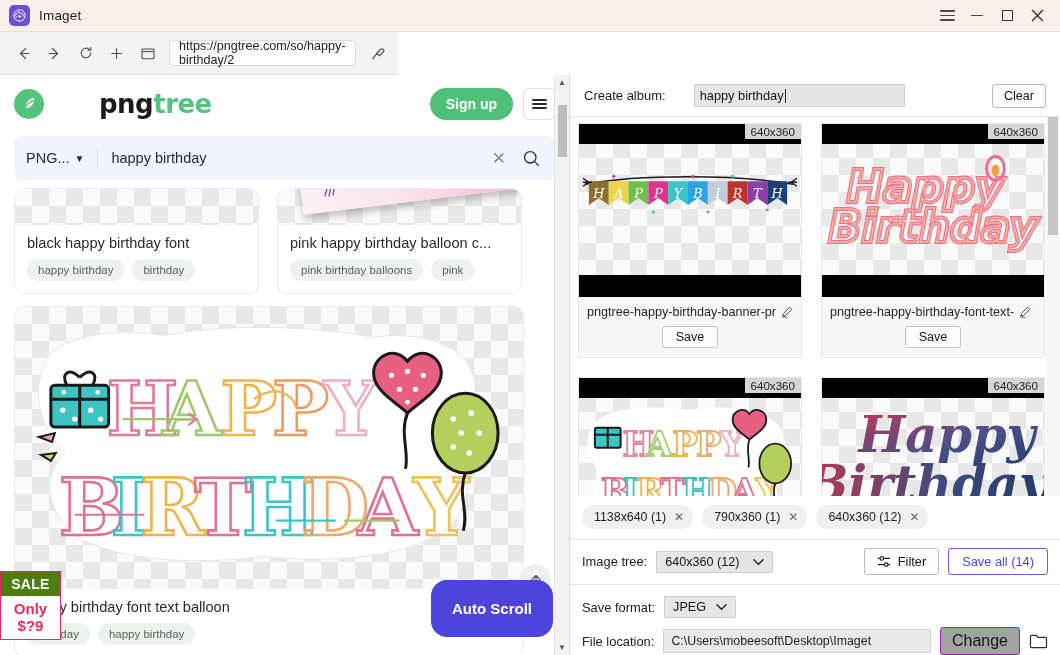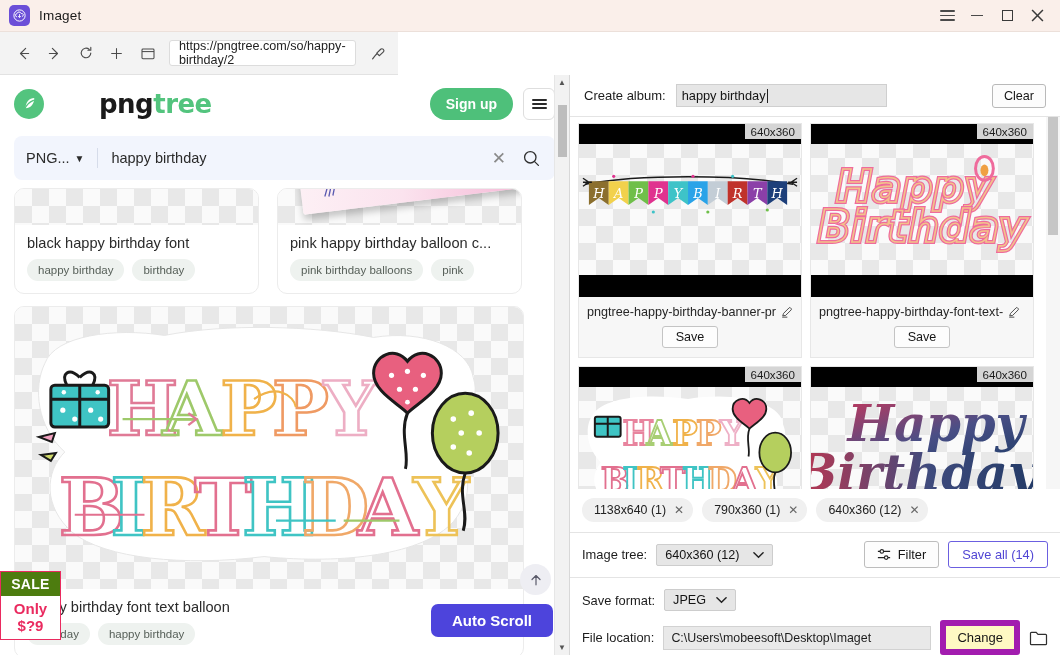--- a/index.html
+++ b/index.html
@@ -125,51 +125,51 @@
   .sale-l1 { color:#ea2a5f; font-size: 15px; font-weight: bold; padding-top: 4px; }
   .sale-l2 { color:#ea2a5f; font-size: 15px; font-weight: bold; padding-bottom: 5px; }
 
   .scroll-top-btn {
     position: absolute; right: 18px; bottom: 60px; width: 31px; height: 31px;
     border-radius: 50%; background: #eeeef3; display:flex; align-items:center; justify-content:center;
     color:#5b5b6b; z-index: 25;
   }
   .autoscroll-btn {
     position: absolute; right: 16px; bottom: 18px; background:#4d44dc; color:#fff;
-    font-size: 15px; font-weight: bold; padding: 8px 21px; border-radius: 7px; z-index: 26;
+    font-size: 15px; font-weight: bold; padding: 20px 21px; border-radius: 16px; z-index: 26;
   }
 
   
   .lscroll {
     position: absolute; right: 0; top: 0; width: 15px; height: 100%;
     background: #f2f2f2; border-left: 1px solid #e6e6e6;
   }
   .lscroll .arrow { height: 15px; display:flex; align-items:center; justify-content:center; color:#555; font-size:8px; }
   .lscroll .thumbbar { position:absolute; left:3px; width:9px; top:30px; height:52px; background:#bdbdbd; border-radius:0; }
   .lscroll .arrow.bottom { position:absolute; bottom:0; left:0; right:0; }
 
   
   .app-pane { flex: 1; background: #fff; display: flex; flex-direction: column; min-width: 0; }
   .album-row {
     height: 42px; flex: 0 0 42px; display:flex; align-items:center; padding: 0 14px;
-    border-bottom: 1px solid #e4e4e4; gap: 10px;
+    border-bottom: 1px solid #e4e4e4; gap: 28px;
   }
   .album-label { font-size: 13px; color:#1c1c1c; }
   .album-input {
     width: 211px; height: 23px; background:#e6e6e6; border:1px solid #cfcfcf;
     font-size: 12.8px; color:#141414; padding: 0 5px; display:flex; align-items:center;
   }
   .caret-bar { width:1px; height:14px; background:#222; margin-left:1px; }
   .clear-btn {
     margin-left: auto; border: 1px solid #b9b9b9; background:#fcfcfc; border-radius:3px;
     font-size: 12.6px; color:#161616; padding: 4px 11px;
   }
 
   .thumbs-area { flex: 1; position: relative; overflow: hidden; background:#fff; }
-  .thumbs-grid { display:flex; flex-wrap: wrap; gap: 8px; padding: 6px 8px 0 8px; }
+  .thumbs-grid { display:flex; flex-wrap: wrap; gap: 19px; padding: 6px 8px 0 8px; }
   .tcard {
     width: 224px; border: 1px solid #e7e7e7; background: #f7f7f7;
   }
   .tcard-img { height: 173px; position: relative; }
   .tcard-img.tall { height: 172px; }
   .dim-badge {
     position: absolute; right: 0; top: 0; background: #d5d5d5; color:#1c1c1c;
     font-size: 11.6px; padding: 1px 6px;
   }
   .letterbar { position:absolute; left:0; right:0; background:#000; height: 20px; }
@@ -217,21 +217,21 @@
     border:1px solid #6b5fe0; background:#fff; border-radius:3px; color:#5146d4;
     font-size: 12.8px; padding: 5px 13px;
   }
   .fmt-row { display:flex; align-items:center; gap: 9px; padding: 11px 12px 6px 12px; }
   .loc-row { display:flex; align-items:center; gap: 9px; padding: 3px 12px 0 12px; }
   .loc-input {
     flex: 1; background:#e9e9e9; border:1px solid #d2d2d2; font-size: 12.4px; color:#1d1d1d;
     padding: 4px 7px; min-width: 0; white-space: nowrap; overflow: hidden;
   }
   .change-btn {
-    border:6px solid #a21caf; background:#fef9c3; border-radius:3px; font-size:13px;
+    border:1px solid #a21caf; background:#a3a3a3; border-radius:3px; font-size:16px;
     color:#161616; padding: 4px 11px;
   }
   .folder-ico { color:#2f2f2f; display:flex; align-items:center; }
 
   svg { display:block; }
 </style>
 </head>
 <body>
 
 <div class="app">

